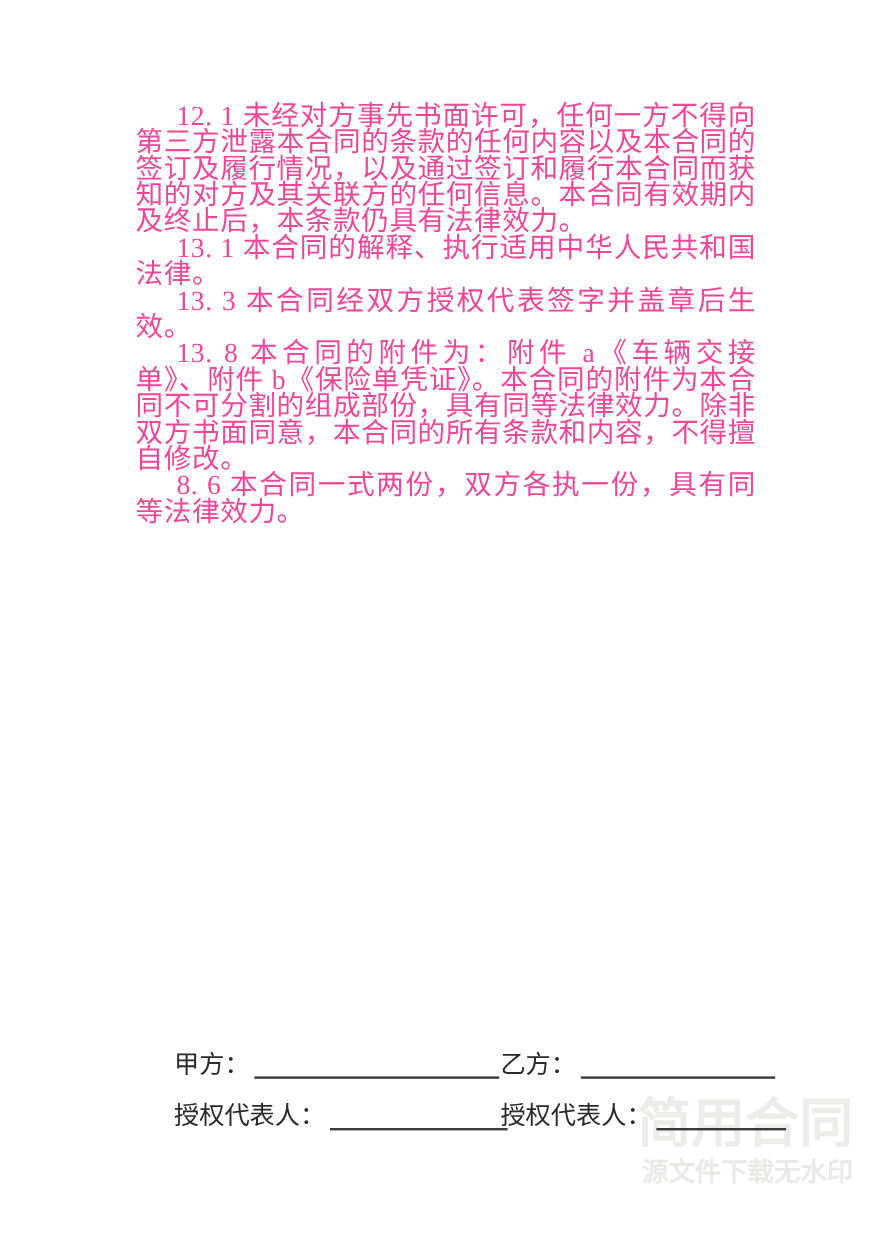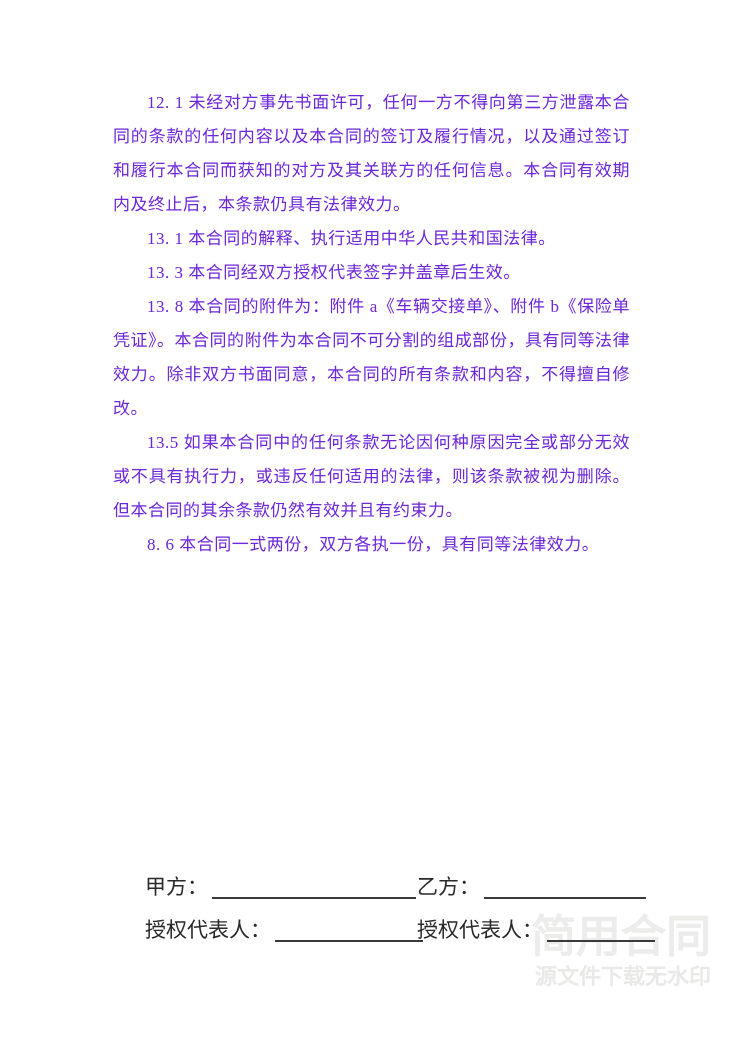--- a/index.html
+++ b/index.html
@@ -14,23 +14,23 @@
     background: #ffffff;
     overflow: hidden;
     font-family: "Liberation Serif", "DejaVu Serif", serif;
   }
   
   .content {
     position: absolute;
     left: 113px;
     top: 86px;
     width: 517px;
-    color: #6d28d9;
-    font-size: 17px;
-    line-height: 34px;
+    color: #ec4899;
+    font-size: 23px;
+    line-height: 22px;
     text-align: justify;
     letter-spacing: 0.5px;
     z-index: 1;
   }
   .content p {
     margin: 0;
     text-indent: 34px;
   }
   
   .signatures {
@@ -99,21 +99,20 @@
   <div class="watermark">
     <div class="wm-title">简用合同</div>
     <div class="wm-sub">源文件下载无水印</div>
   </div>
 
   <div class="content">
     <p>12. 1 未经对方事先书面许可，任何一方不得向第三方泄露本合同的条款的任何内容以及本合同的签订及履行情况，以及通过签订和履行本合同而获知的对方及其关联方的任何信息。本合同有效期内及终止后，本条款仍具有法律效力。</p>
     <p>13. 1 本合同的解释、执行适用中华人民共和国法律。</p>
     <p>13. 3 本合同经双方授权代表签字并盖章后生效。</p>
     <p>13. 8 本合同的附件为：附件 a《车辆交接单》、附件 b《保险单凭证》。本合同的附件为本合同不可分割的组成部份，具有同等法律效力。除非双方书面同意，本合同的所有条款和内容，不得擅自修改。</p>
-    <p>13.5 如果本合同中的任何条款无论因何种原因完全或部分无效或不具有执行力，或违反任何适用的法律，则该条款被视为删除。但本合同的其余条款仍然有效并且有约束力。</p>
     <p>8. 6 本合同一式两份，双方各执一份，具有同等法律效力。</p>
   </div>
 
   <div class="signatures">
     <div class="sig-row">
       <span>甲方：</span><span class="sig-line line-party-a"></span>
       <span class="sig-cell-right">
         <span>乙方：</span><span class="sig-line line-party-b"></span>
       </span>
     </div>

